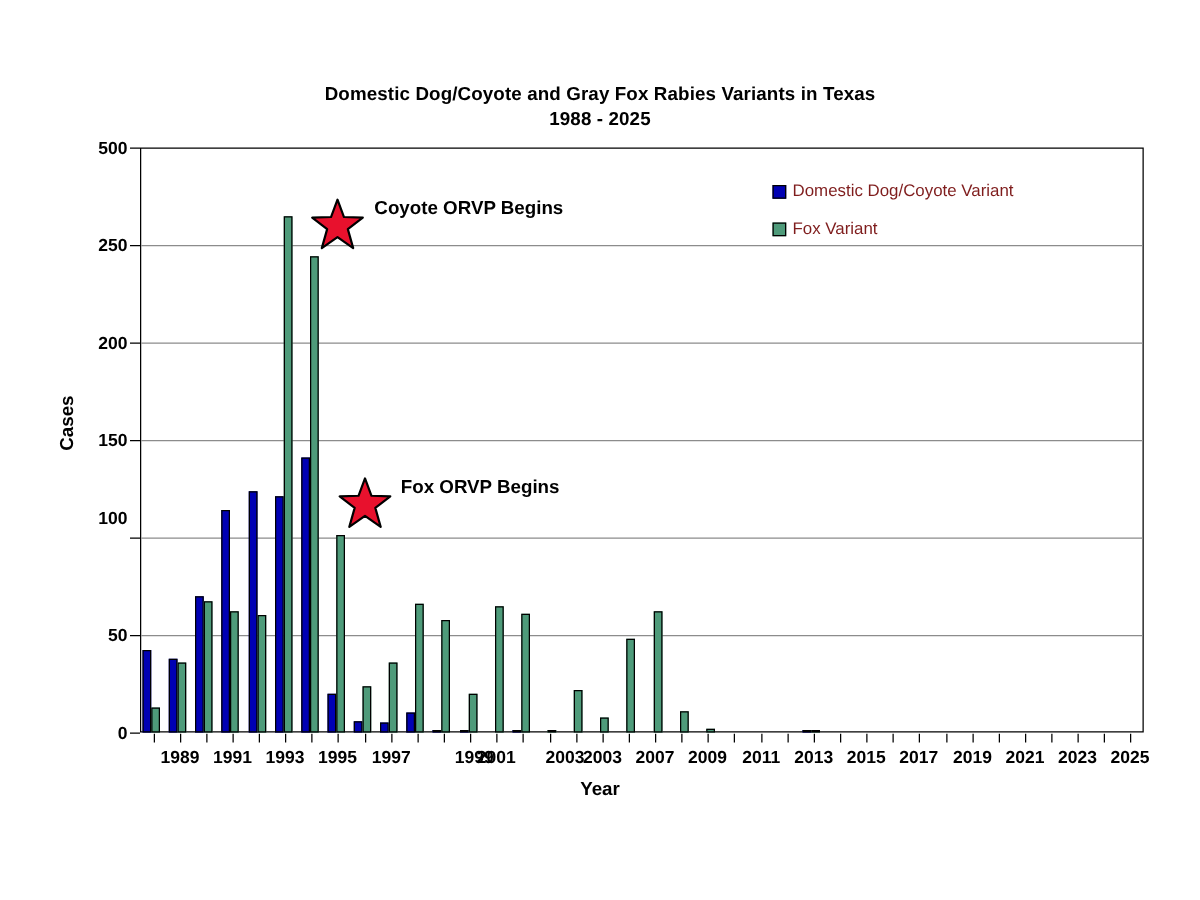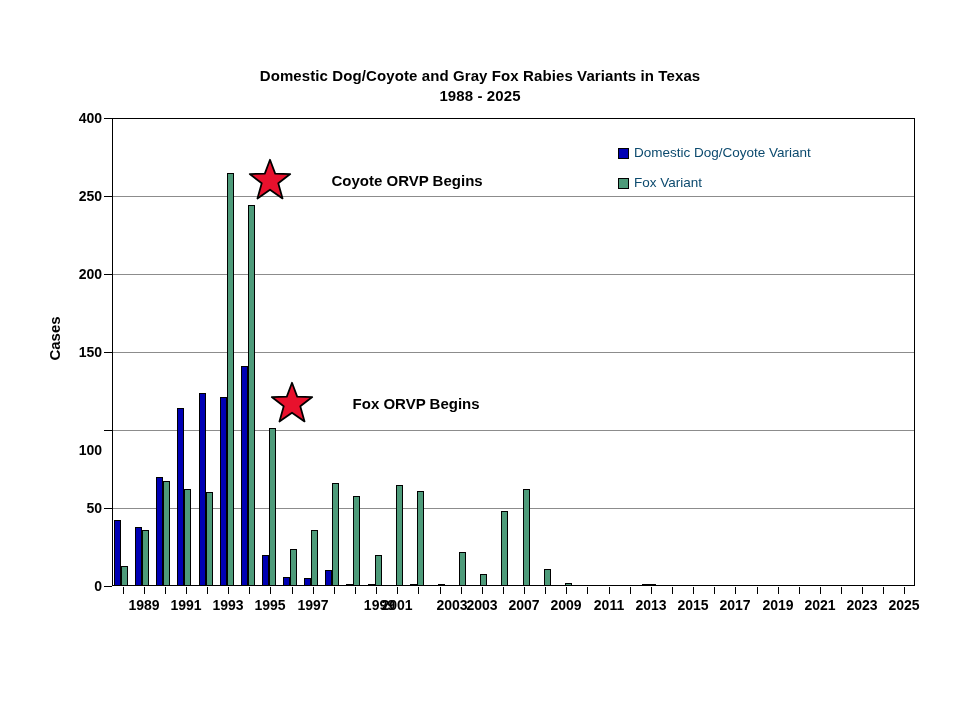--- a/index.html
+++ b/index.html
@@ -76,34 +76,34 @@
   #bars-layer{position:absolute;left:0;top:0;width:960px;height:720px;}
   .bar{
     position:absolute;
     box-sizing:border-box;
     border:1px solid #000;
   }
 
   
   #legend{
     position:absolute;left:618px;top:138px;
-    font-size:13.5px;color:#0c4a6e;
+    font-size:13.5px;color:#7f1d1d;
   }
   .legend-row{display:flex;align-items:center;height:30px;}
   .legend-swatch{
     width:11px;height:11px;
     border:1px solid #000;
     box-sizing:border-box;
     margin-right:5px;
     flex:0 0 auto;
   }
   .legend-text{white-space:nowrap;line-height:14px;}
 
   
-  .annotation{position:absolute;display:flex;align-items:center;gap:32px;}
+  .annotation{position:absolute;display:flex;}
   .star{
     width:44px;height:44px;flex:0 0 auto;
   }
   .annotation-text{
     font-size:15px;font-weight:bold;color:#000;
     white-space:nowrap;margin-left:7px;
   }
 </style>
 </head>
 <body>
@@ -111,29 +111,29 @@
 <div id="stage">
 
   <div id="title-block">
     <div>Domestic Dog/Coyote and Gray Fox Rabies Variants in Texas</div>
     <div>1988 - 2025</div>
   </div>
 
   <div id="y-axis-title">Cases</div>
 
   <div id="y-axis-labels">
-      <div class="ytick-label" style="top: 112px; left: 40px; width: 62px;">400</div>
+      <div class="ytick-label" style="top: 112px; left: 40px; width: 62px;">500</div>
       <div class="ytick-mark" style="top: 118px;"></div>
       <div class="ytick-label" style="top: 190px; left: 40px; width: 62px;">250</div>
       <div class="ytick-mark" style="top: 196px;"></div>
       <div class="ytick-label" style="top: 268px; left: 40px; width: 62px;">200</div>
       <div class="ytick-mark" style="top: 274px;"></div>
       <div class="ytick-label" style="top: 346px; left: 40px; width: 62px;">150</div>
       <div class="ytick-mark" style="top: 352px;"></div>
-      <div class="ytick-label" style="top: 444px; left: 40px; width: 62px; text-align: right;">100</div>
+      <div class="ytick-label" style="top: 408px; left: 40px; width: 62px; text-align: right;">100</div>
       <div class="ytick-mark" style="top: 430px;"></div>
       <div class="ytick-label" style="top: 502px; left: 40px; width: 62px;">50</div>
       <div class="ytick-mark" style="top: 508px;"></div>
       <div class="ytick-label" style="top: 580px; left: 40px; width: 62px;">0</div>
       <div class="ytick-mark" style="top: 586px;"></div>
     </div>
 
   <div id="plot-frame">
     <div id="gridlines">
         <div class="gridline" style="top: 77px;"></div>
@@ -237,20 +237,21 @@
       <div class="xtick-mark" style="left: 799px;"></div>
       <div class="xtick-mark" style="left: 820px;"></div>
       <div class="xtick-label" style="left: 820px;">2021</div>
       <div class="xtick-mark" style="left: 841px;"></div>
       <div class="xtick-mark" style="left: 862px;"></div>
       <div class="xtick-label" style="left: 862px;">2023</div>
       <div class="xtick-mark" style="left: 883px;"></div>
       <div class="xtick-mark" style="left: 904px;"></div>
       <div class="xtick-label" style="left: 904px;">2025</div>
     </div>
+  <div id="x-axis-title">Year</div>
 
   <div id="legend">
     <div class="legend-row">
       <span class="legend-swatch" style="background: rgb(0, 0, 180);"></span>
       <span class="legend-text">Domestic Dog/Coyote Variant</span>
     </div>
     <div class="legend-row">
       <span class="legend-swatch" style="background: rgb(78, 155, 122);"></span>
       <span class="legend-text">Fox Variant</span>
     </div>

